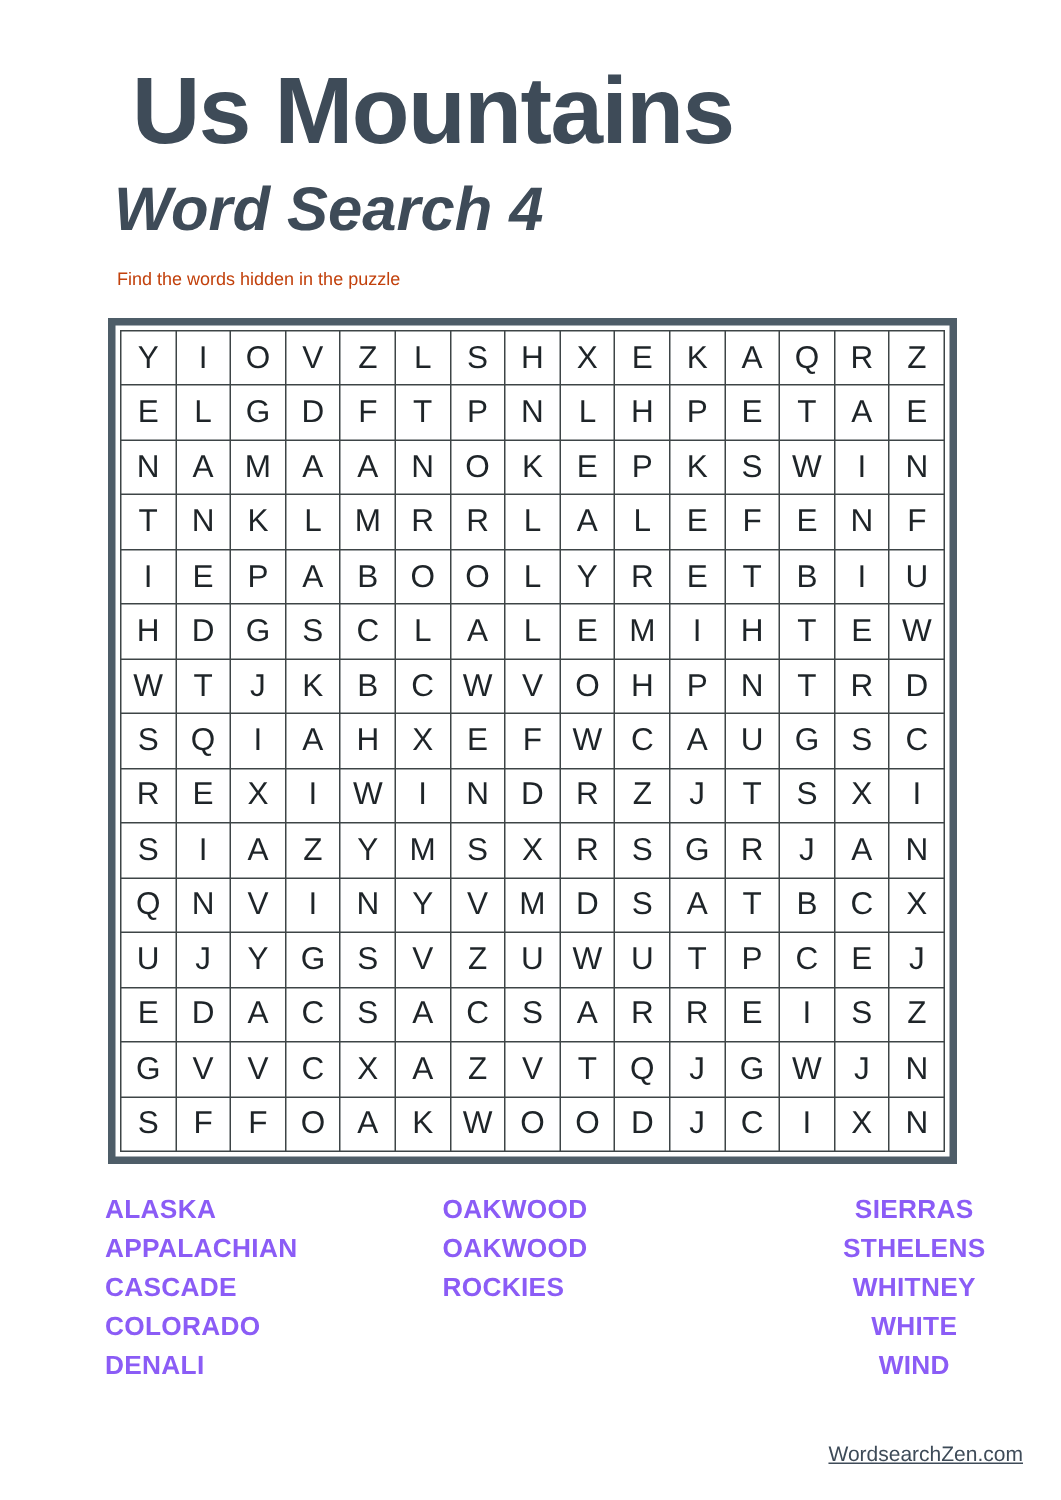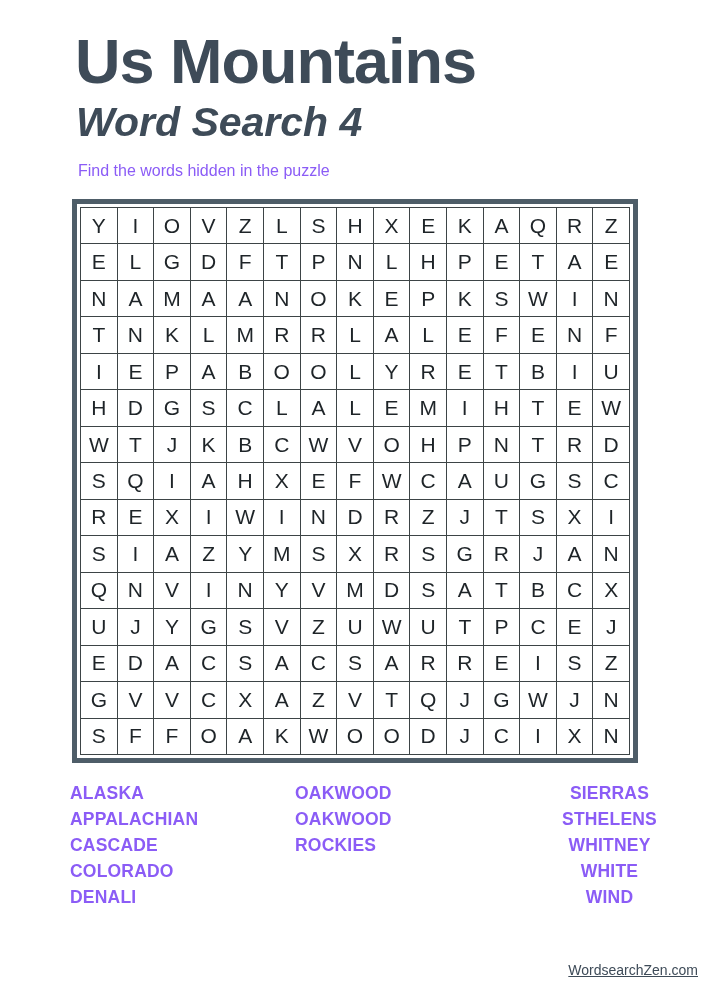--- a/index.html
+++ b/index.html
@@ -6,35 +6,35 @@
   html, body { margin: 0; padding: 0; }
   body {
     width: 707px; height: 1000px;
     background: #ffffff;
     font-family: "Liberation Sans", sans-serif;
     position: relative;
     overflow: hidden;
   }
   .content { padding-left: 75px; }
   .title {
-    margin: 0; padding-top: 30px;
+    margin: 13px; padding-top: 30px;
     font-size: 63px; line-height: 1.0;
     font-weight: 700; letter-spacing: -1px;
     color: var(--accent, #3e4b58);
   }
   .subtitle {
     margin: 9px 0 0 1px;
     font-size: 41px; line-height: 1.0;
     font-weight: 600;
     color: var(--accent, #3e4b58);
     font-style: italic;
   }
   .instruction {
     margin: 19px 0 0 3px;
-    font-size: 16px; color: #8b5cf6;
+    font-size: 12px; color: #c2410c;
   }
   .grid-frame {
     margin-top: 19px; margin-left: -3px;
     width: 566px; height: 564px;
     border: 5px solid var(--frame, #4e5d68);
     padding: 3px;
     background: #ffffff;
   }
   .grid-cells {
     display: grid;
@@ -57,21 +57,21 @@
   .word-col-0 { width: 225px; }
   .word-col-1 { width: 222px; }
   .word-col-2 { width: 185px; text-align: center; }
   .word {
     font-size: 17.5px; font-weight: 700;
     color: #8b5cf6; line-height: 26px;
     letter-spacing: 0.2px;
   }
   .footer {
     position: absolute;
-    right: 9px; bottom: 21px;
+    right: 25px; bottom: 21px;
   }
   .footer a {
     font-size: 14px;
     color: var(--accent, #3e4b58);
     text-decoration: underline;
     cursor: pointer;
   }
 </style>
 </head>
 <body>

